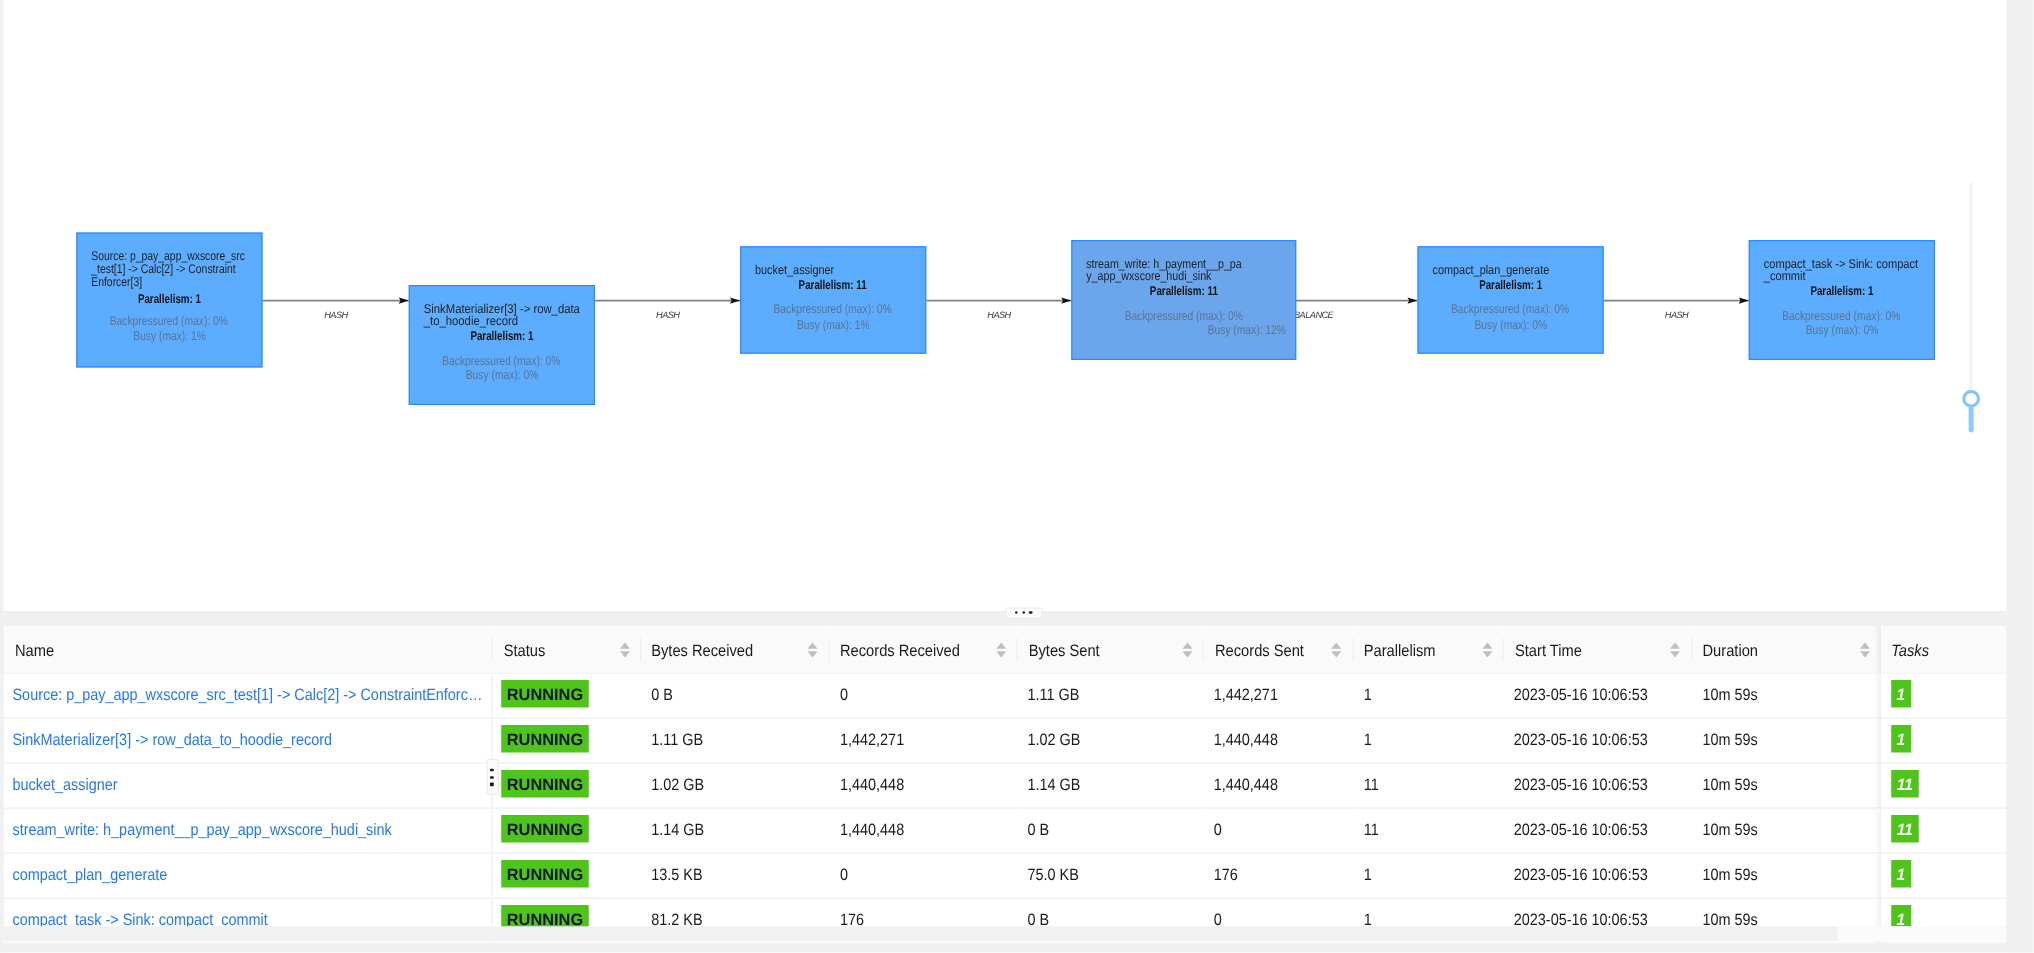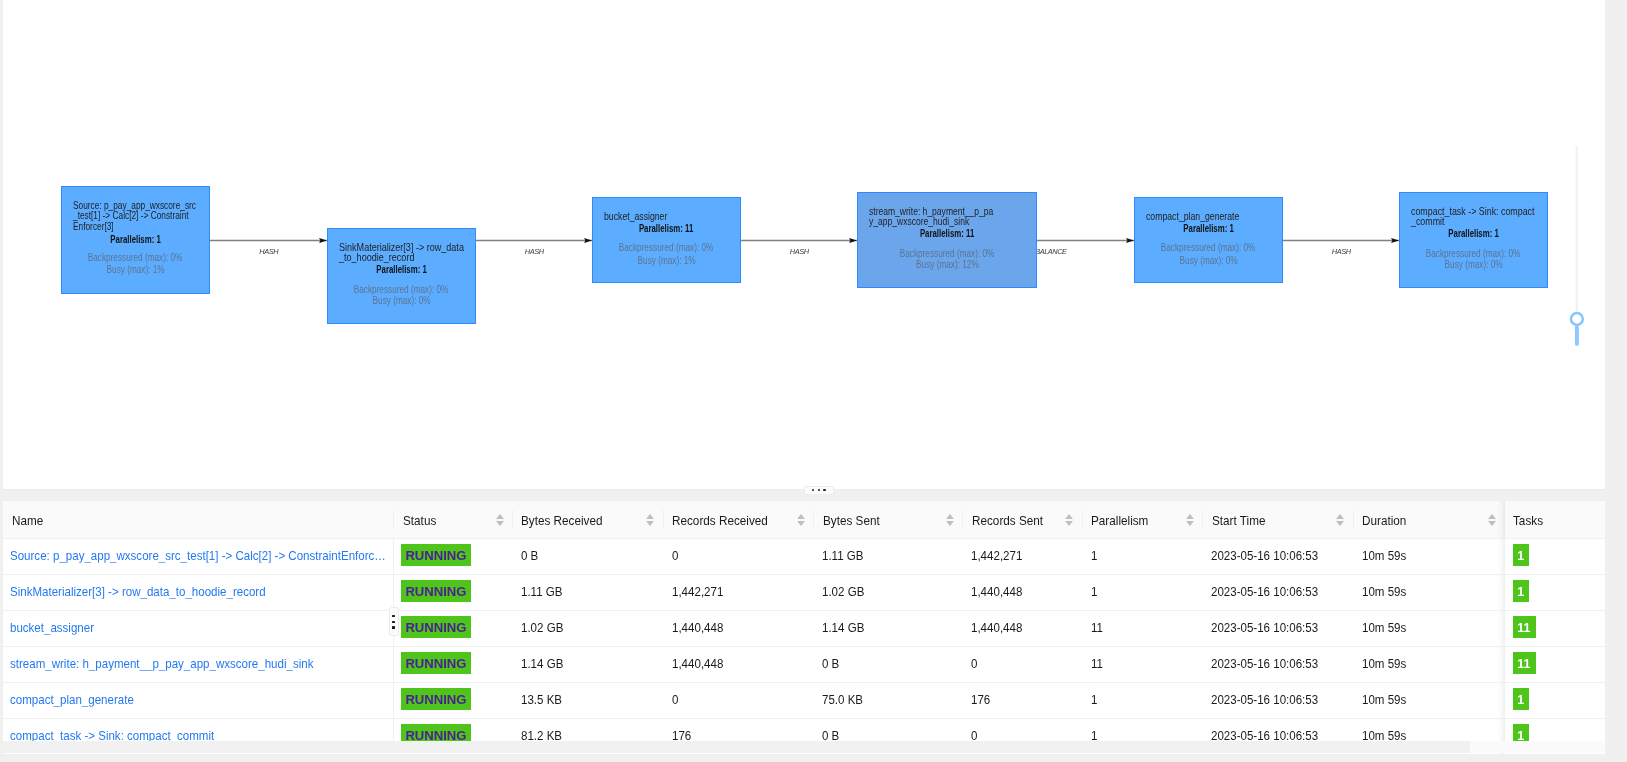--- a/index.html
+++ b/index.html
@@ -78,35 +78,35 @@
   table.fl th .sorter { position:absolute; right:7.0px; top:50%; margin-top:-6px; width:9.4px; height:12px; }
   table.fl th .sorter::before, table.fl th .sorter::after {
     content:""; position:absolute; left:0; width:0; height:0;
     border-left:4.7px solid transparent; border-right:4.7px solid transparent;
   }
   table.fl th .sorter::before { top:0.3px; border-bottom:5px solid #bfbfbf; }
   table.fl th .sorter::after  { bottom:-0.7px; border-top:5px solid #bfbfbf; }
   table.fl th .seph { position:absolute; left:-2px; top:10px; bottom:10px; width:1px; background:#ececec; }
   table.fl th .sep.hard, table.fl td .sep.hard { background:transparent; top:0; bottom:0; width:6px; left:-6px;
      box-shadow:inset -8px 0 8px -8px rgba(0,0,0,0.13); width:8px; left:-8px; }
-  table.fl th.fixedcol, table.fl td.fixedcol { padding-left:8.5px; }
+  table.fl th.fixedcol, table.fl td.fixedcol { padding-left:8.5px;font-style:italic; }
   table.fl td {
     height:35px; font-size:13.2px; color:#1a1a1a; padding:0 0 0 9px;
     border-bottom:1px solid #f0f0f0; position:relative; vertical-align:middle;
   }
   table.fl td .cv { display:inline-block; transform:scaleX(0.875) translateY(-1.2px); transform-origin:0 50%; white-space:nowrap; }
   table.fl td .sep { position:absolute; left:0; top:0; bottom:0; width:1px; background:#f0f0f0; }
   table.fl th:first-child { padding-left:8.5px; }
   table.fl td:first-child { padding-left:7.2px; }
   td.namecell { padding-right:12px; }
   td.namecell a { color:#2379ef; text-decoration:none; display:block;
      white-space:nowrap; overflow:hidden; text-overflow:ellipsis;
      transform:scaleX(0.875) translateY(-1.2px); transform-origin:0 50%; width:434px; }
   td.statuscell { padding-left:8px; }
-  .badge { position:absolute; left:8px; top:5px; background:#4FC41A; color:#4c1d95; font-weight:bold;
+  .badge { position:absolute; left:8px; top:5px; background:#4FC41A; color:#0f172a; font-weight:bold;
      font-size:13.1px; line-height:23.5px; height:21.8px; padding:0 4.2px; border-radius:0px;
      white-space:nowrap; }
   .badge > span { display:inline-block; transform:scaleX(1.0); transform-origin:50% 50%; }
   .tasksbadge { position:absolute; left:8.5px; top:5px; background:#4FC41A; color:#fff; font-weight:bold;
      font-size:13.1px; line-height:23.5px; height:21.8px; padding:0 4.4px; border-radius:0px;
      white-space:nowrap; }
   .tasksbadge > span { display:inline-block; transform:scaleX(0.95); transform-origin:50% 50%; }
 
   
   #colhandle { position:absolute; left:386.2px; top:118px; width:9.6px; height:29.3px;
@@ -174,21 +174,21 @@
       <div class="nmetrics" style="top:56.7px;"><span>Busy (max): 1%</span></div>
     </div>
 
     <div class="node hover" style="left:854px; top:192px; width:180px; height:96px; --tscale:0.846;">
       <div class="ntitle">
           <span class="tl">stream_write: h_payment__p_pa</span>
           <span class="tl">y_app_wxscore_hudi_sink</span>
         </div>
       <div class="nparallel" style="top:35.1px;"><span>Parallelism: 11</span></div>
       <div class="nmetrics" style="top:55px;"><span>Backpressured (max): 0%</span></div>
-      <div class="nmetrics" style="top:66.3px;"><span>Busy (max): 12%</span></div>
+      <div class="nmetrics" style="top:66.3px;text-align:right;"><span>Busy (max): 12%</span></div>
     </div>
 
     <div class="node" style="left:1131px; top:197px; width:149px; height:86px;">
       <div class="ntitle">
           <span class="tl">compact_plan_generate</span>
         </div>
       <div class="nparallel" style="top:25.2px;"><span>Parallelism: 1</span></div>
       <div class="nmetrics" style="top:44.3px;"><span>Backpressured (max): 0%</span></div>
       <div class="nmetrics" style="top:56.7px;"><span>Busy (max): 0%</span></div>
     </div>

